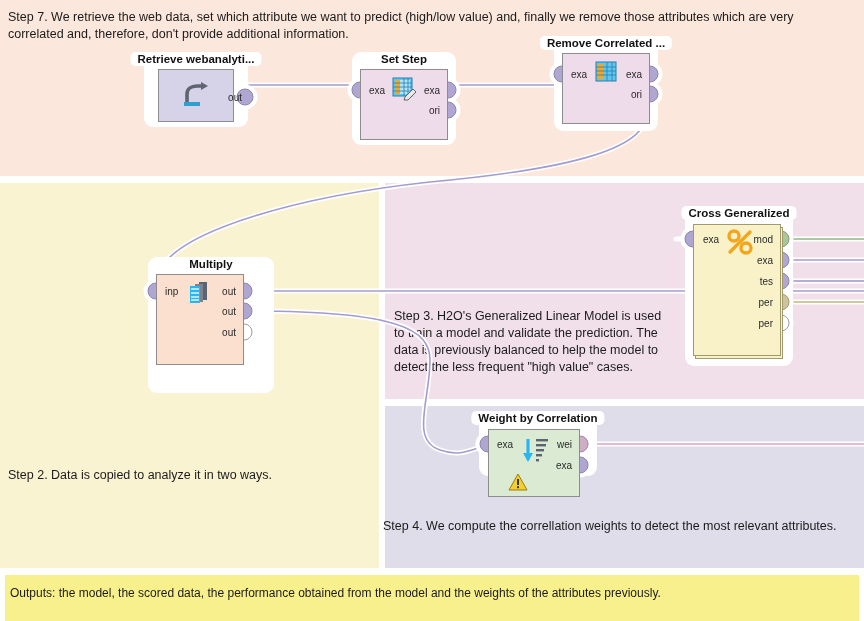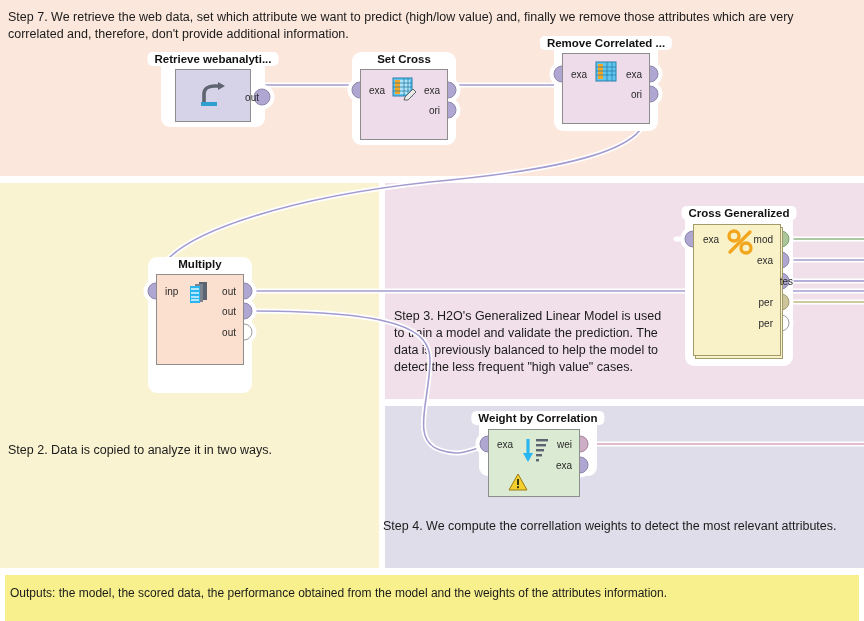--- a/index.html
+++ b/index.html
@@ -43,21 +43,21 @@
   }
 
   .region-text {
     position: absolute;
     font-size: 12.5px;
     line-height: 17px;
     color: #1b1b1b;
     white-space: pre-wrap;
   }
   #text-step1 { left: 8px; top: 9px; width: 800px; }
-  #text-step2 { left: 8px; top: 442px; width: 360px; }
+  #text-step2 { left: 8px; top: 467px; width: 360px; }
   #text-step3 { left: 394px; top: 308px; width: 268px; }
   #text-step4 { left: 383px; top: 518px; width: 460px; }
   #text-outputs { left: 10px; top: 585px; width: 830px; font-size: 12px; }
 
   
   .node {
     position: absolute;
   }
   .node-halo {
     position: absolute;
@@ -186,43 +186,43 @@
     <path d="M789,281 L864,281" stroke="#9a93cc" stroke-width="1.6"></path>
     <path d="M789,302 L864,302" stroke="#c3b87f" stroke-width="1.6"></path>
     <path d="M587,444 L864,444" stroke="#dba4c0" stroke-width="1.6"></path>
   </g>
 </svg>
 
 <div class="region-text" id="text-step1">Step 7. We retrieve the web data, set which attribute we want to predict (high/low value) and, finally we remove those attributes which are very correlated and, therefore, don't provide additional information.</div>
 <div class="region-text" id="text-step2">Step 2. Data is copied to analyze it in two ways.</div>
 <div class="region-text" id="text-step3">Step 3. H2O's Generalized Linear Model is used to train a model and validate the prediction. The data is previously balanced to help the model to detect the less frequent "high value" cases.</div>
 <div class="region-text" id="text-step4">Step 4. We compute the correllation weights to detect the most relevant attributes.</div>
-<div class="region-text" id="text-outputs">Outputs: the model, the scored data, the performance obtained from the model and the weights of the attributes information.</div>
+<div class="region-text" id="text-outputs">Outputs: the model, the scored data, the performance obtained from the model and the weights of the attributes previously.</div>
 
 <div id="nodes-layer">
 
-  <div class="node" style="left:161px; top:52px; width:104px; height:75px;">
+  <div class="node" style="left:144px; top:52px; width:104px; height:75px;">
     <div class="node-halo"></div>
     <div class="node-title">Retrieve webanalyti...</div>
     <div class="node-body violet" style="left:14px; top:17px; width:76px; height:53px;"></div>
     <span class="node-icon" style="left:52px; top:45px;">
       <svg width="30" height="28" viewBox="0 0 30 28">
         <path d="M6,24 L6,13 C6,8 10,5 16,5 L23,5" stroke="#5e6470" stroke-width="3.6" fill="none"></path>
         <path d="M20,1 L27,5 L20,9 Z" fill="#5e6470"></path>
         <rect x="3" y="21" width="16" height="4" fill="#2f9fd0"></rect>
       </svg>
     </span>
     <span class="port-halo" style="left:101px; top:45px;"></span>
     <span class="port out" style="left:101px; top:45px;"></span>
     <span class="port-label r" style="left:98px; top:45px;">out</span>
   </div>
 
   <div class="node" style="left:352px; top:52px; width:104px; height:93px;">
     <div class="node-halo"></div>
-    <div class="node-title">Set Cross</div>
+    <div class="node-title">Set Step</div>
     <div class="node-body pinkish" style="left:8px; top:17px; width:88px; height:71px;"></div>
     <span class="node-icon" style="left:52px; top:38px;">
       <svg width="26" height="26" viewBox="0 0 26 26">
         <rect x="2" y="3" width="19" height="18" fill="#5fc7ef" stroke="#2b7fa8" stroke-width="1"></rect>
         <rect x="4" y="5" width="5" height="14" fill="#f5a623"></rect>
         <rect x="9" y="5" width="10" height="14" fill="#ffffff" opacity="0.5"></rect>
         <g stroke="#2b7fa8" stroke-width="0.8">
           <line x1="2" y1="8" x2="21" y2="8"></line>
             <line x1="2" y1="12" x2="21" y2="12"></line>
           <line x1="2" y1="16" x2="21" y2="16"></line>
@@ -264,21 +264,21 @@
     <span class="port in" style="left:8px; top:38px;"></span>
     <span class="port-label l" style="left:17px; top:38px;">exa</span>
     <span class="port-halo" style="left:96px; top:38px;"></span>
     <span class="port out" style="left:96px; top:38px;"></span>
     <span class="port-label r" style="left:88px; top:38px;">exa</span>
     <span class="port-halo" style="left:96px; top:58px;"></span>
     <span class="port out" style="left:96px; top:58px;"></span>
     <span class="port-label r" style="left:88px; top:58px;">ori</span>
   </div>
 
-  <div class="node" style="left:148px; top:257px; width:104px; height:136px;">
+  <div class="node" style="left:148px; top:257px; width:104px; height:136px;padding-left:22px;">
     <div class="node-halo"></div>
     <div class="node-title">Multiply</div>
     <div class="node-body peach" style="left:8px; top:17px; width:88px; height:91px;"></div>
     <span class="node-icon" style="left:52px; top:38px;">
       <svg width="28" height="26" viewBox="0 0 28 26">
         <rect x="13" y="2" width="8" height="18" fill="#5b6470"></rect>
         <rect x="9" y="4" width="8" height="18" fill="#7a838e"></rect>
         <rect x="4" y="6" width="10" height="17" fill="#29b6f0"></rect>
         <g stroke="#ffffff" stroke-width="1.3">
           <line x1="5" y1="9" x2="13" y2="9"></line>
@@ -321,21 +321,21 @@
     <span class="port-halo" style="left:96px; top:33px;"></span>
     <span class="port out green-p" style="left:96px; top:33px;"></span>
     <span class="port-label r" style="left:88px; top:33px;">mod</span>
 
     <span class="port-halo" style="left:96px; top:54px;"></span>
     <span class="port out" style="left:96px; top:54px;"></span>
     <span class="port-label r" style="left:88px; top:54px;">exa</span>
 
     <span class="port-halo" style="left:96px; top:75px;"></span>
     <span class="port out" style="left:96px; top:75px;"></span>
-    <span class="port-label r" style="left:88px; top:75px;margin-left:20px;">tes</span>
+    <span class="port-label r" style="left:88px; top:75px;">tes</span>
 
     <span class="port-halo" style="left:96px; top:96px;"></span>
     <span class="port out tan-p" style="left:96px; top:96px;"></span>
     <span class="port-label r" style="left:88px; top:96px;">per</span>
 
     <span class="port-halo" style="left:96px; top:117px;"></span>
     <span class="port out empty-p" style="left:96px; top:117px;"></span>
     <span class="port-label r" style="left:88px; top:117px;">per</span>
   </div>
 

